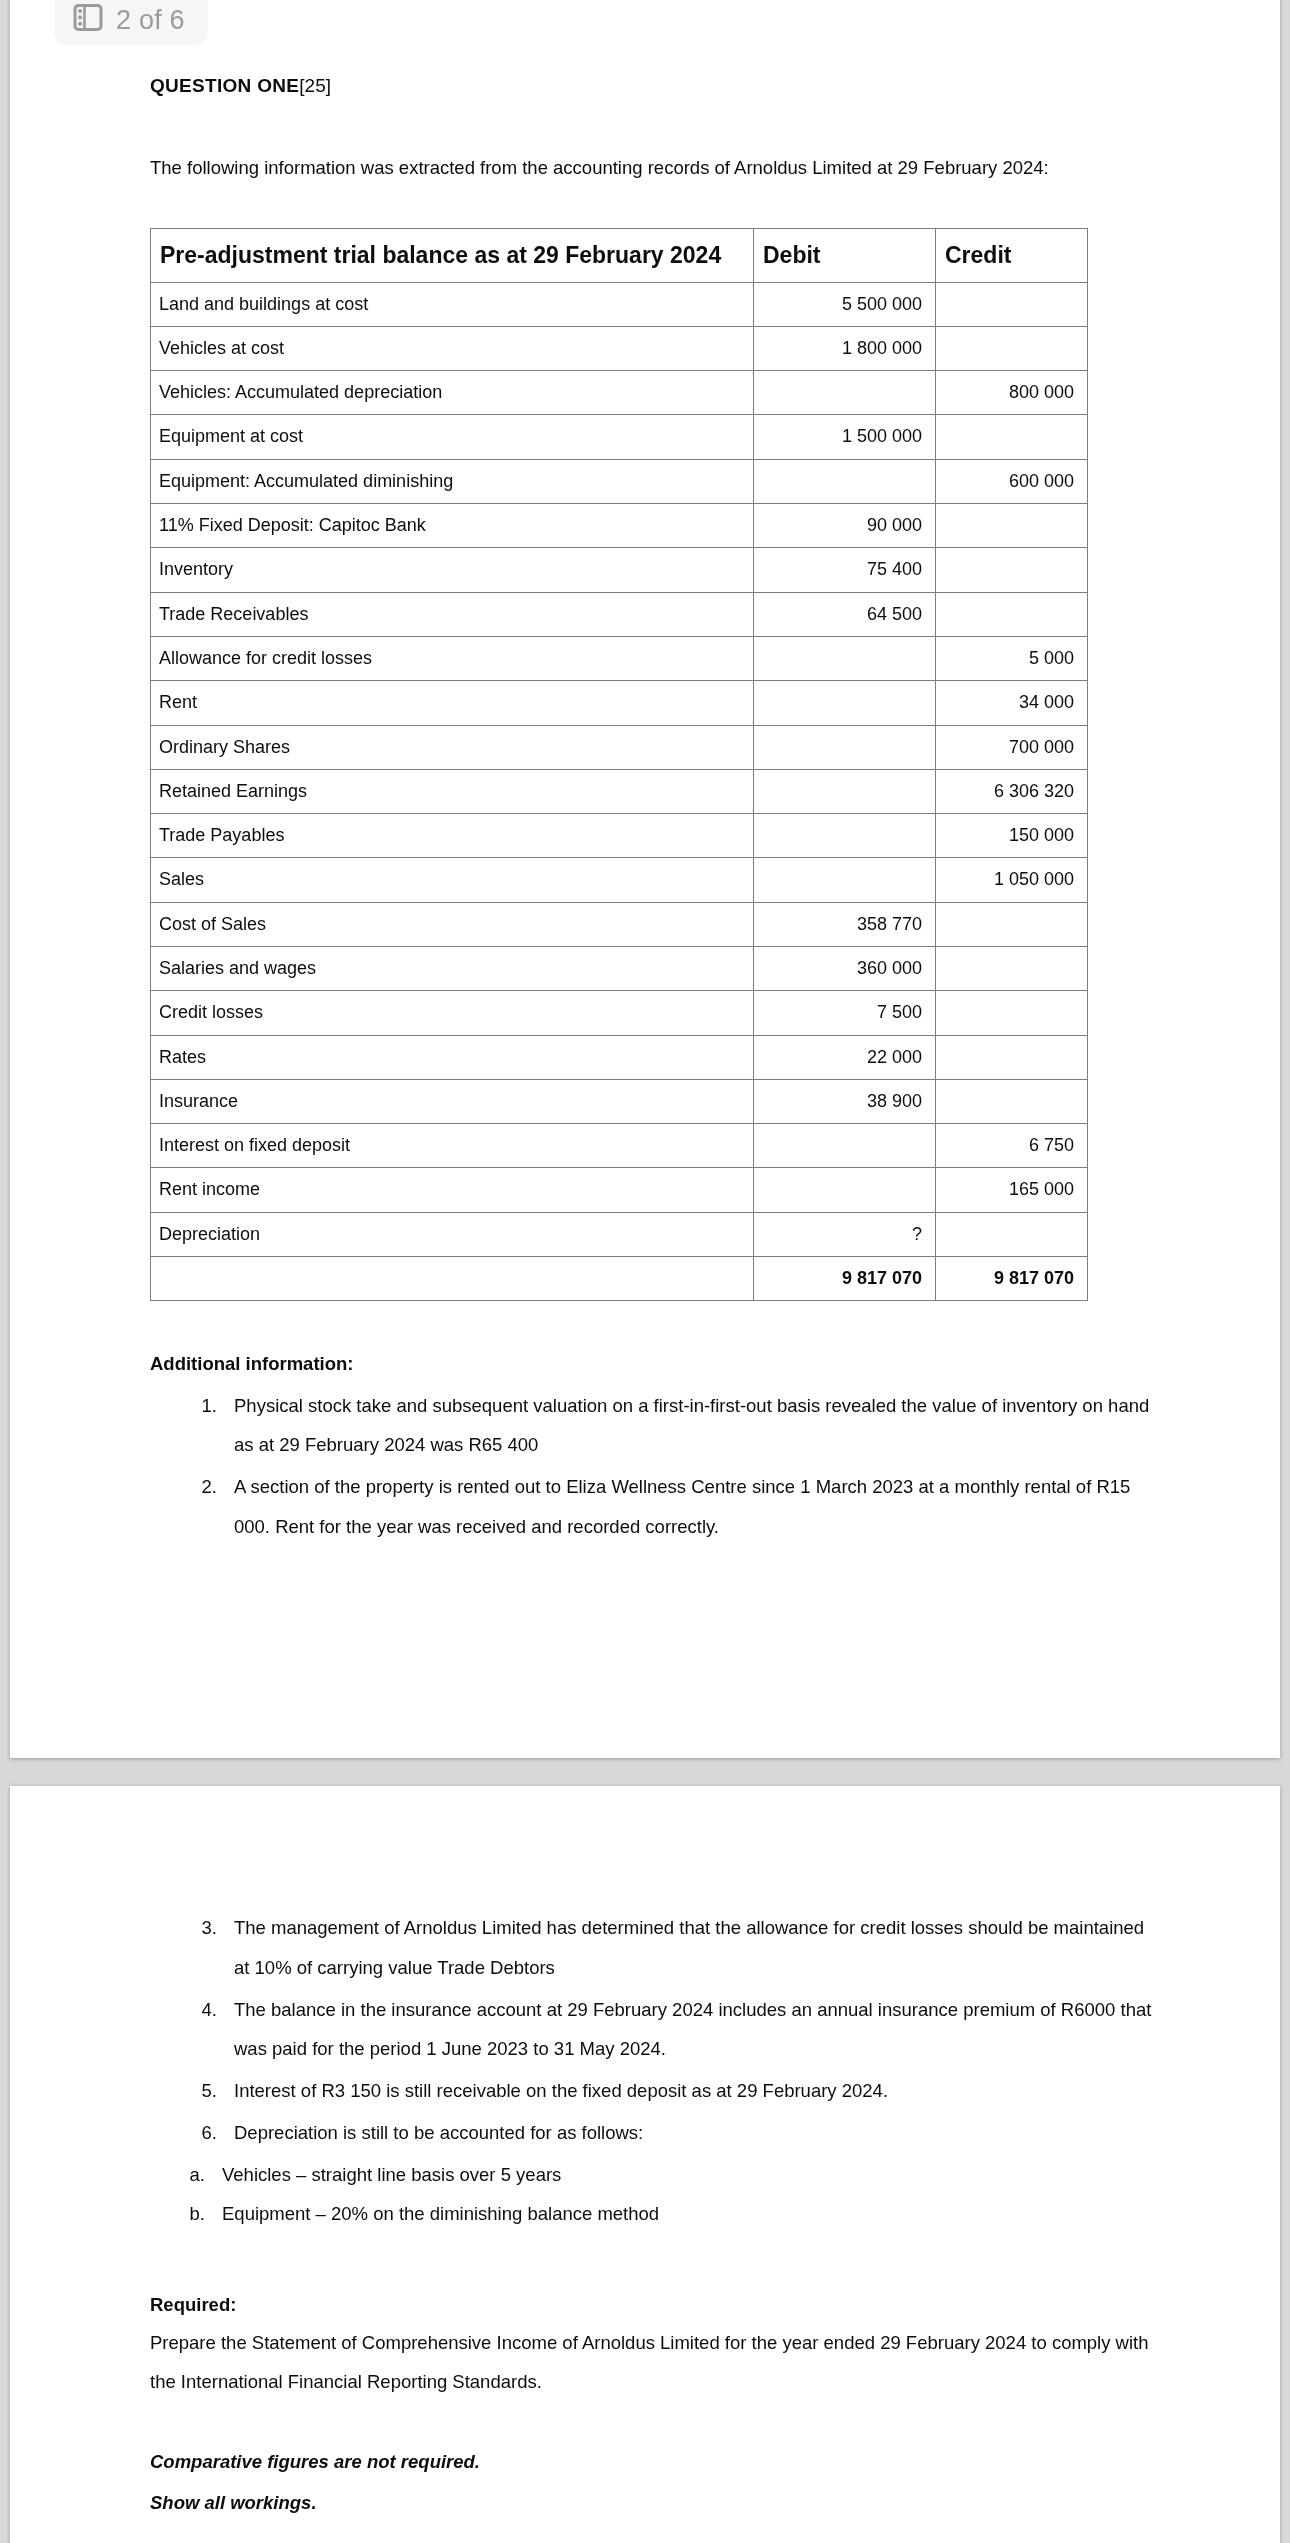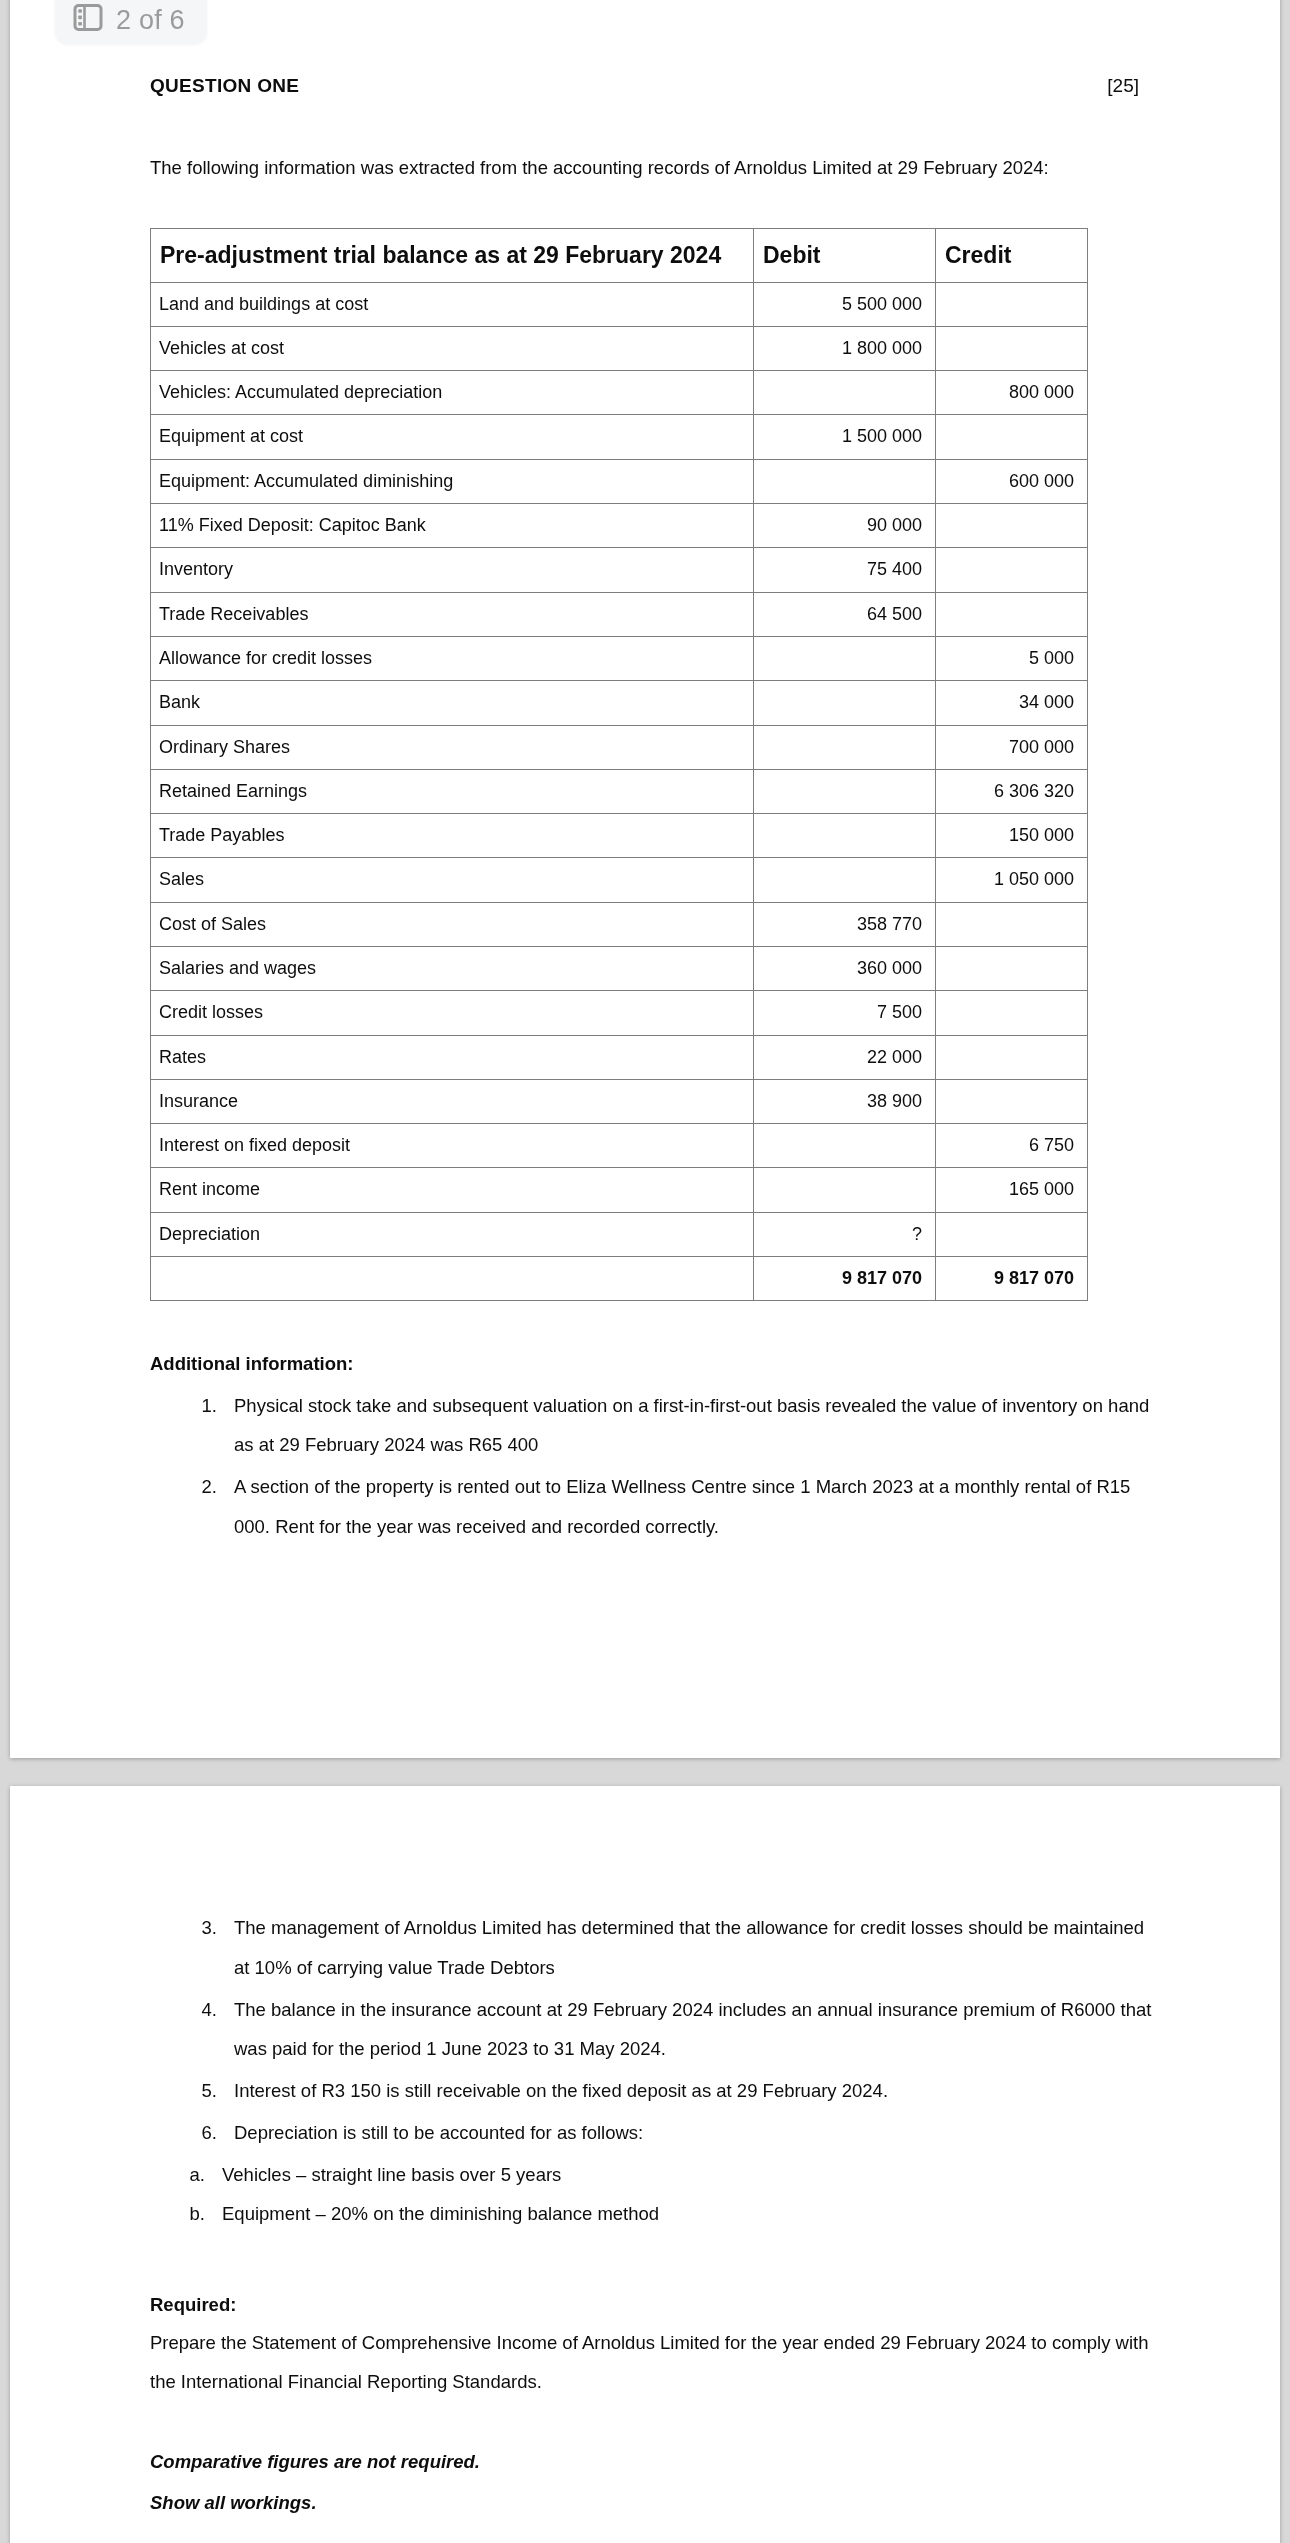--- a/index.html
+++ b/index.html
@@ -60,21 +60,21 @@
     position: relative;
     font-size: 18.5px;
     color: #0d0d0d;
     line-height: 1.85;
   }
   .content-1 { padding: 82px 96px 0 140px; }
   .content-2 { padding: 122px 96px 0 140px; }
 
   .q-head-row {
     display: flex;
-    justify-content: space-between;
+    justify-content: flex-start;
     align-items: baseline;
     margin-bottom: 46px;
   }
   .q-title { font-weight: bold; font-size: 19px; letter-spacing: 0.3px; }
   .q-marks { font-weight: normal; font-size: 19px; padding-right: 45px; }
 
   .intro {
     max-width: 1000px;
     margin-bottom: 40px;
     line-height: 2.1;
@@ -218,21 +218,21 @@
               <td class="desc">Trade Receivables</td>
               <td class="num">64 500</td>
               <td class="num"></td>
             </tr>
             <tr>
               <td class="desc">Allowance for credit losses</td>
               <td class="num"></td>
               <td class="num">5 000</td>
             </tr>
             <tr>
-              <td class="desc">Bank</td>
+              <td class="desc">Rent</td>
               <td class="num"></td>
               <td class="num">34 000</td>
             </tr>
             <tr>
               <td class="desc">Ordinary Shares</td>
               <td class="num"></td>
               <td class="num">700 000</td>
             </tr>
             <tr>
               <td class="desc">Retained Earnings</td>

